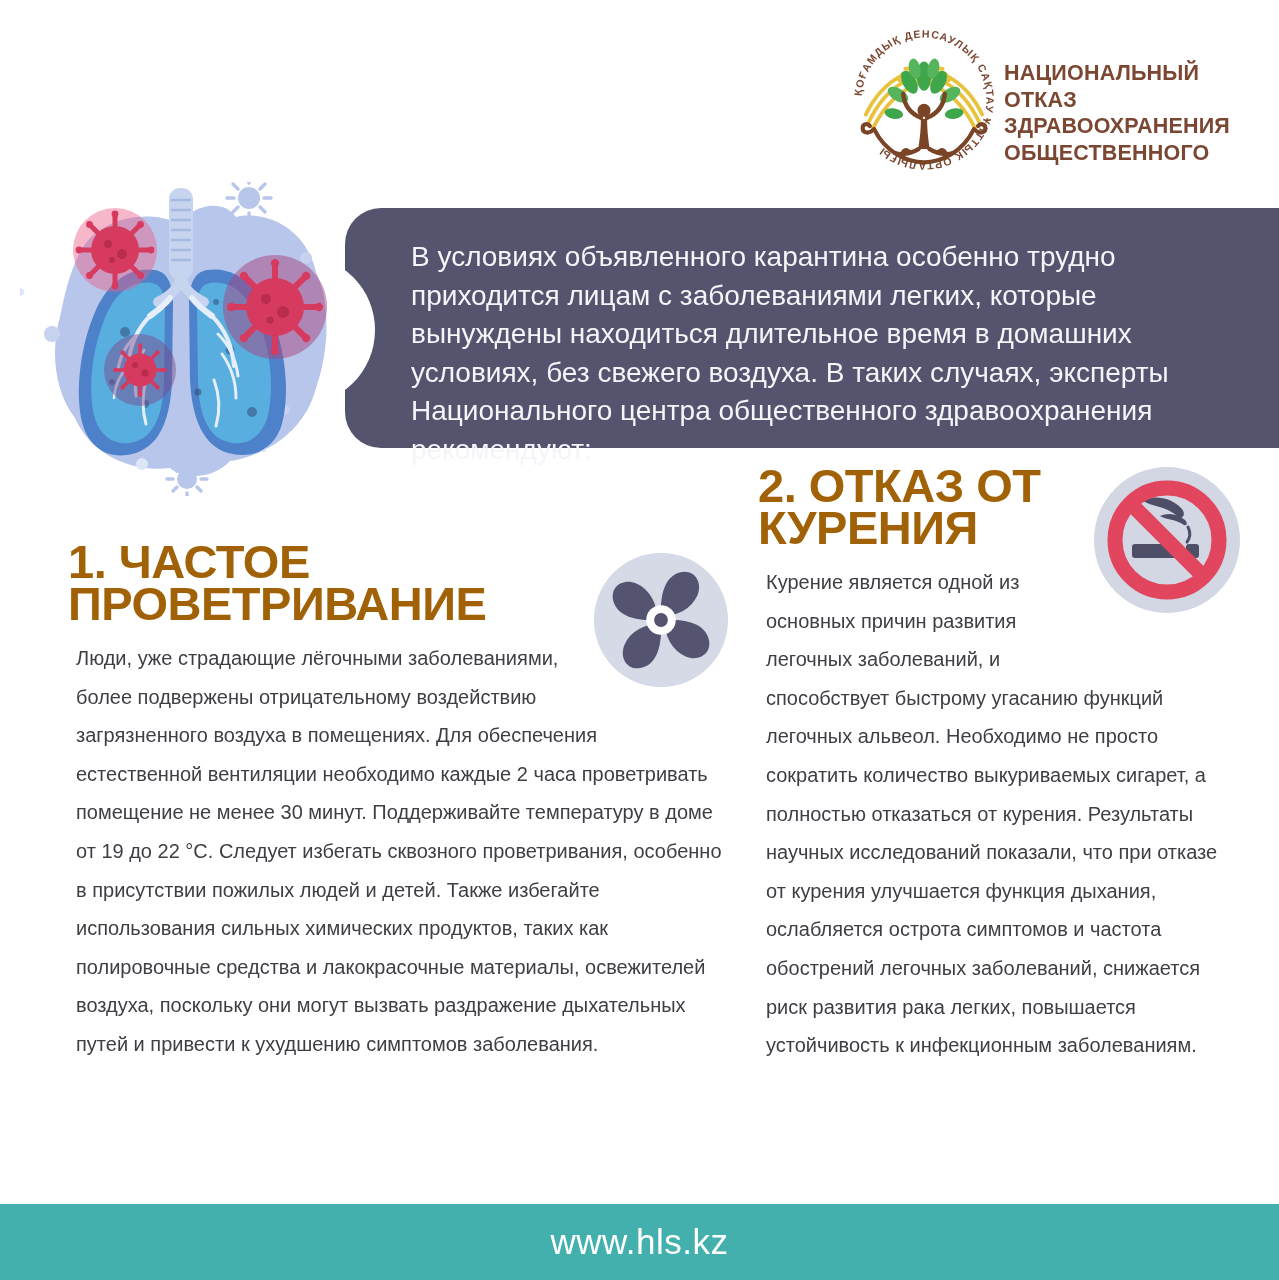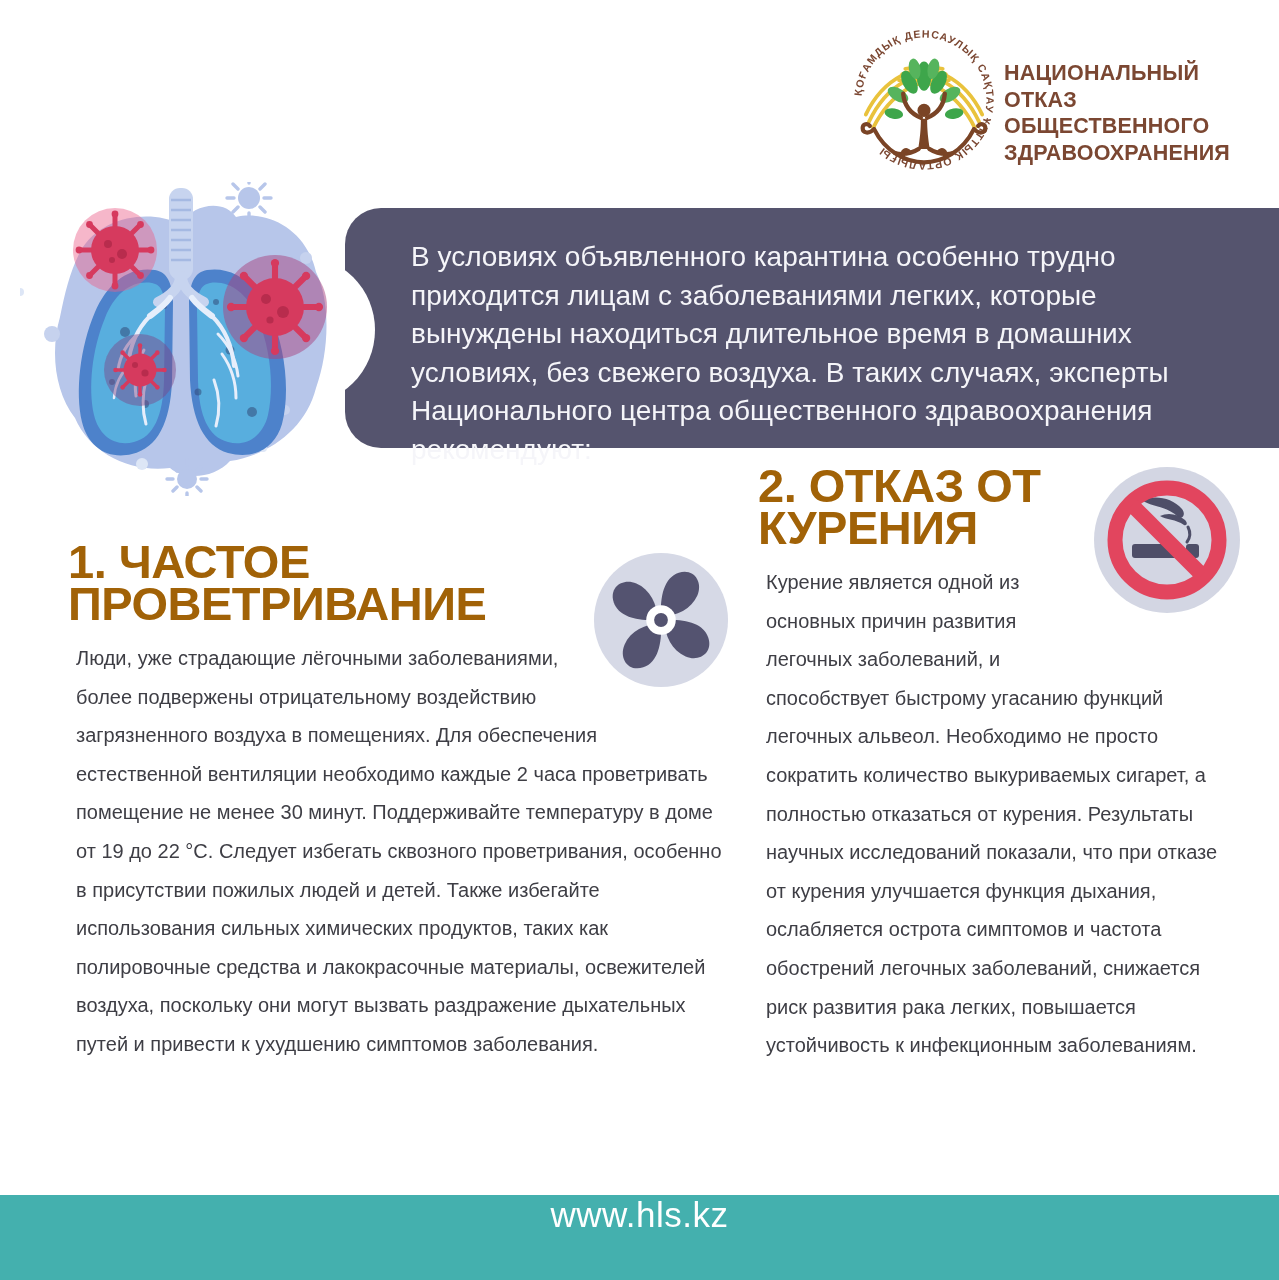--- a/index.html
+++ b/index.html
@@ -29,22 +29,22 @@
   
   .col{position:absolute;}
   .col h2{margin:0 0 14px 0;color:#a16207;font-size:47px;line-height:42px;font-weight:700;letter-spacing:-0.5px;}
   .col p{margin:8px;color:#3e3e45;font-size:20px;line-height:38.6px;}
   .col-1{left:68px;top:541px;width:662px;}
   .col-2{left:758px;top:465px;width:484px;}
   .fan-badge{float:right;width:138px;height:138px;margin:10px 0 20px 24px;}
   .nosmoke-badge{float:right;width:150px;height:150px;margin:0 0 28px 20px;}
 
   
-  .footer-bar{position:absolute;left:0;right:0;bottom:0;height:85px;background:#44b0ae;
-              display:flex;align-items:flex-start;justify-content:center;}
+  .footer-bar{position:absolute;left:0;right:0;bottom:0;height:76px;background:#44b0ae;
+              display:flex;align-items:center;justify-content:center;}
   .footer-bar span{color:#ffffff;font-size:35px;font-weight:400;letter-spacing:0.5px;}
 </style>
 </head>
 <body>
 
 <div id="page">
 
   <div class="header-band">
     <div class="logo-bubble"></div>
     <div class="poster-title">
@@ -89,22 +89,22 @@
       <g stroke="#7a4426" stroke-width="4" fill="none" stroke-linecap="round">
         <path d="M27,103 C38,125 58,135 75,135 C92,135 112,125 123,103"></path>
         <path d="M27,103 c-5,5 -11,4 -11,-1 c0,-4 5,-5 7,-2"></path>
         <path d="M123,103 c5,5 11,4 11,-1 c0,-4 -5,-5 -7,-2"></path>
         <path d="M55,130 c-2,-6 3,-9 6,-5 M95,130 c2,-6 -3,-9 -6,-5"></path>
       </g>
     </svg>
 
     <div class="org-name">
       <div>НАЦИОНАЛЬНЫЙ ОТКАЗ</div>
+      <div>ЗДРАВООХРАНЕНИЯ</div>
       <div>ОБЩЕСТВЕННОГО</div>
-      <div>ЗДРАВООХРАНЕНИЯ</div>
     </div>
   </div>
 
   <div class="intro-box">
     <p>В условиях объявленного карантина особенно трудно приходится лицам с заболеваниями легких, которые вынуждены находиться длительное время в домашних условиях, без свежего воздуха.  В таких случаях, эксперты Национального центра общественного здравоохранения рекомендуют:</p>
   </div>
   <div class="notch-circle"></div>
 
   <svg class="lungs-wrap" viewBox="0 0 322 314">
     <path d="M60,70 C80,34 130,27 160,42 C175,20 205,18 216,35 C246,28 286,46 296,90 C311,120 309,170 296,206 C286,246 250,273 210,279 C195,296 165,299 150,286 C110,291 70,271 55,236 C35,210 30,170 40,135 C45,110 50,90 60,70 Z" fill="#b7c6ea"></path>

